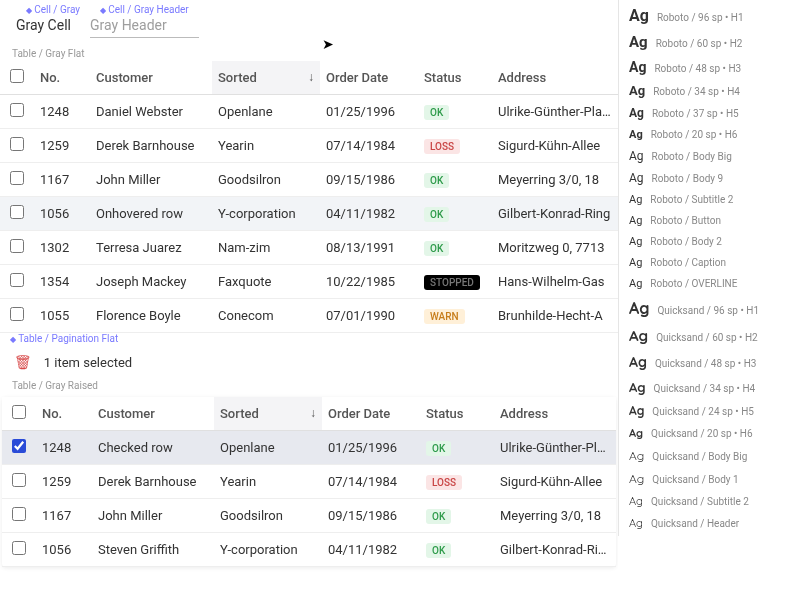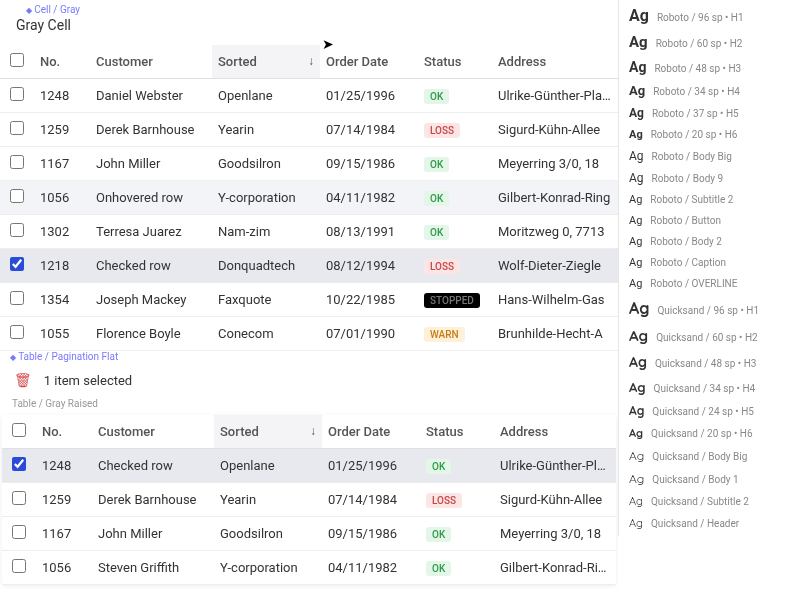--- a/index.html
+++ b/index.html
@@ -68,22 +68,27 @@
 
 <span class="cursor">➤</span>
 
 <div class="main">
 
   <div class="tabs">
     <div>
       <div class="section-label">Cell / Gray</div>
       <div class="tab">Gray Cell</div>
     </div>
+    <div>
+      <div class="section-label">Cell / Gray Header</div>
+      <div class="tab inactive">Gray Header</div>
+    </div>
   </div>
 
+  <div class="component-label">Table / Gray Flat</div>
 
   <table>
     <thead>
       <tr>
         <th class="col-chk"><input type="checkbox" style=""></th>
         <th class="col-no">No.</th>
         <th class="col-cust">Customer</th>
         <th class="col-sort sorted"><span>Sorted</span><span class="arrow">↓</span></th>
         <th class="col-date">Order Date</th>
         <th class="col-stat">Status</th>
@@ -128,29 +133,20 @@
           <td class="col-addr">Gilbert-Konrad-Ring</td>
         </tr>
         <tr>
           <td class="col-chk"><input type="checkbox" style=""></td>
           <td class="col-no">1302</td>
           <td class="col-cust">Terresa Juarez</td>
           <td class="col-sort">Nam-zim</td>
           <td class="col-date">08/13/1991</td>
           <td class="col-stat"><span class="pill ok">OK</span></td>
           <td class="col-addr">Moritzweg 0, 7713</td>
-        </tr>
-        <tr class="checked">
-          <td class="col-chk"><input type="checkbox" checked="" style=""></td>
-          <td class="col-no">1218</td>
-          <td class="col-cust">Checked row</td>
-          <td class="col-sort">Donquadtech</td>
-          <td class="col-date">08/12/1994</td>
-          <td class="col-stat"><span class="pill loss">LOSS</span></td>
-          <td class="col-addr">Wolf-Dieter-Ziegle</td>
         </tr>
         <tr>
           <td class="col-chk"><input type="checkbox" style=""></td>
           <td class="col-no">1354</td>
           <td class="col-cust">Joseph Mackey</td>
           <td class="col-sort">Faxquote</td>
           <td class="col-date">10/22/1985</td>
           <td class="col-stat"><span class="pill stopped">STOPPED</span></td>
           <td class="col-addr">Hans-Wilhelm-Gas</td>
         </tr>

